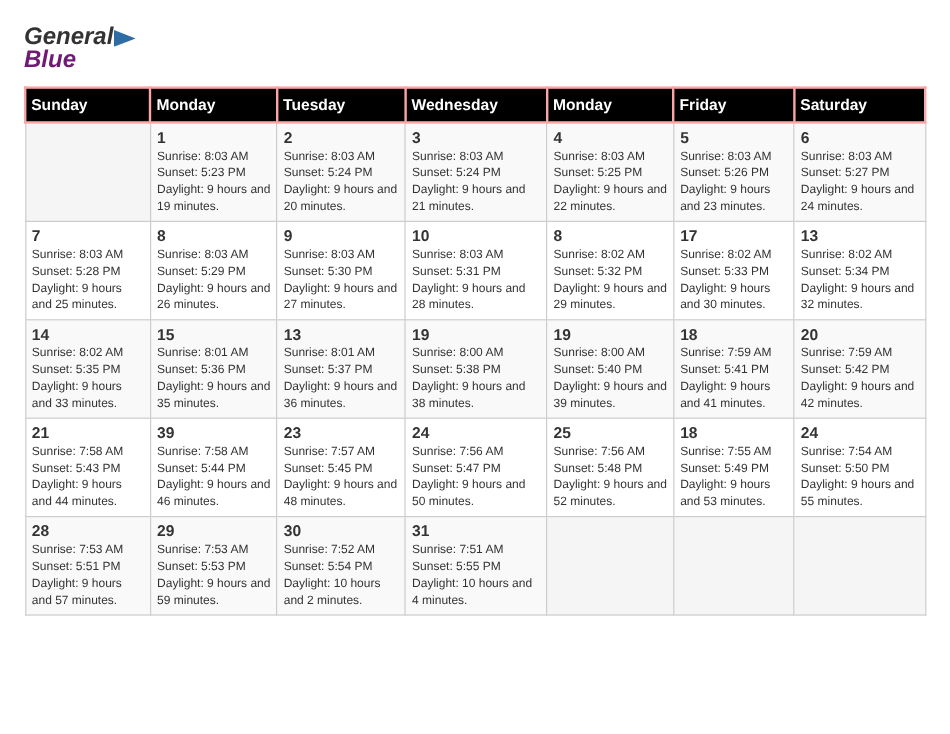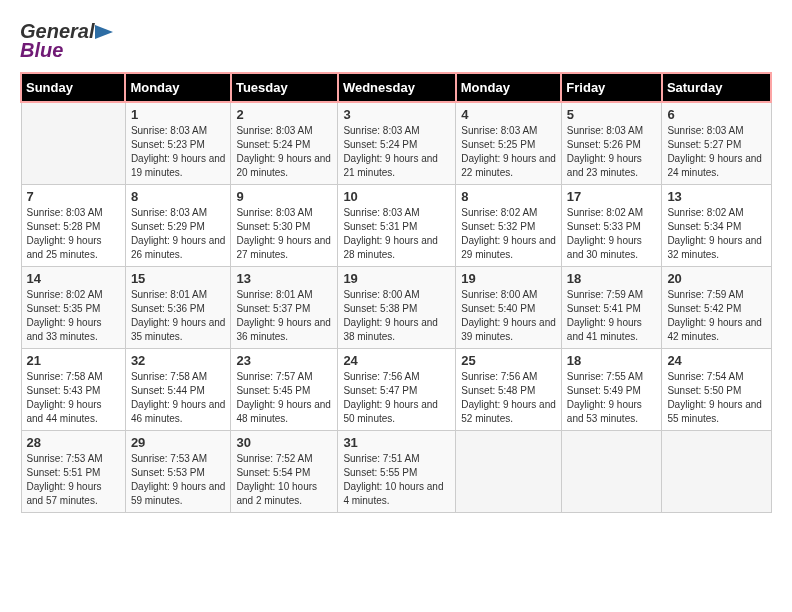--- a/index.html
+++ b/index.html
@@ -194,21 +194,21 @@
           <span class="day-num">20</span>
           <div class="day-info">Sunrise: 7:59 AM<br>Sunset: 5:42 PM<br>Daylight: 9 hours and 42 minutes.</div>
         </td>
       </tr>
       <tr>
         <td>
           <span class="day-num">21</span>
           <div class="day-info">Sunrise: 7:58 AM<br>Sunset: 5:43 PM<br>Daylight: 9 hours and 44 minutes.</div>
         </td>
         <td>
-          <span class="day-num">32</span>
+          <span class="day-num">39</span>
           <div class="day-info">Sunrise: 7:58 AM<br>Sunset: 5:44 PM<br>Daylight: 9 hours and 46 minutes.</div>
         </td>
         <td>
           <span class="day-num">23</span>
           <div class="day-info">Sunrise: 7:57 AM<br>Sunset: 5:45 PM<br>Daylight: 9 hours and 48 minutes.</div>
         </td>
         <td>
           <span class="day-num">24</span>
           <div class="day-info">Sunrise: 7:56 AM<br>Sunset: 5:47 PM<br>Daylight: 9 hours and 50 minutes.</div>
         </td>

